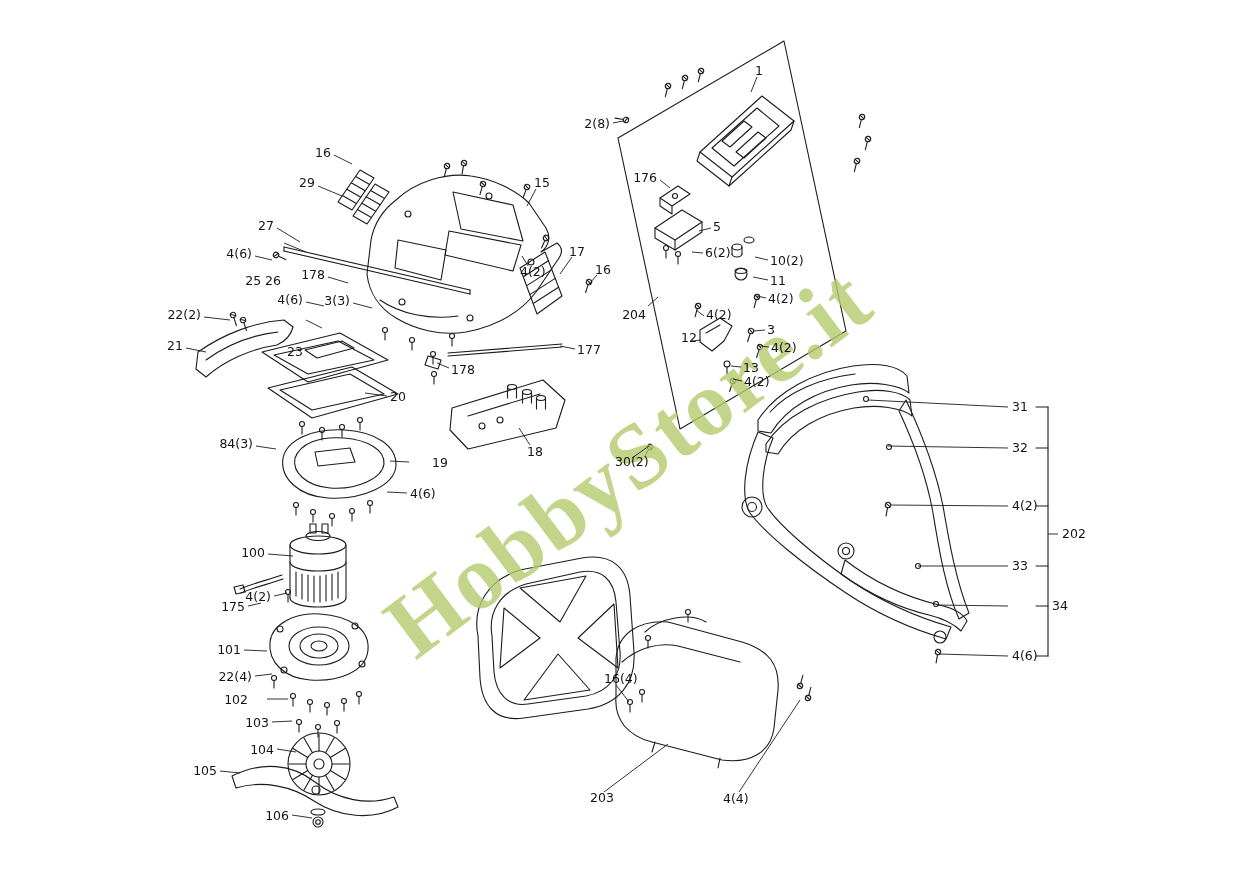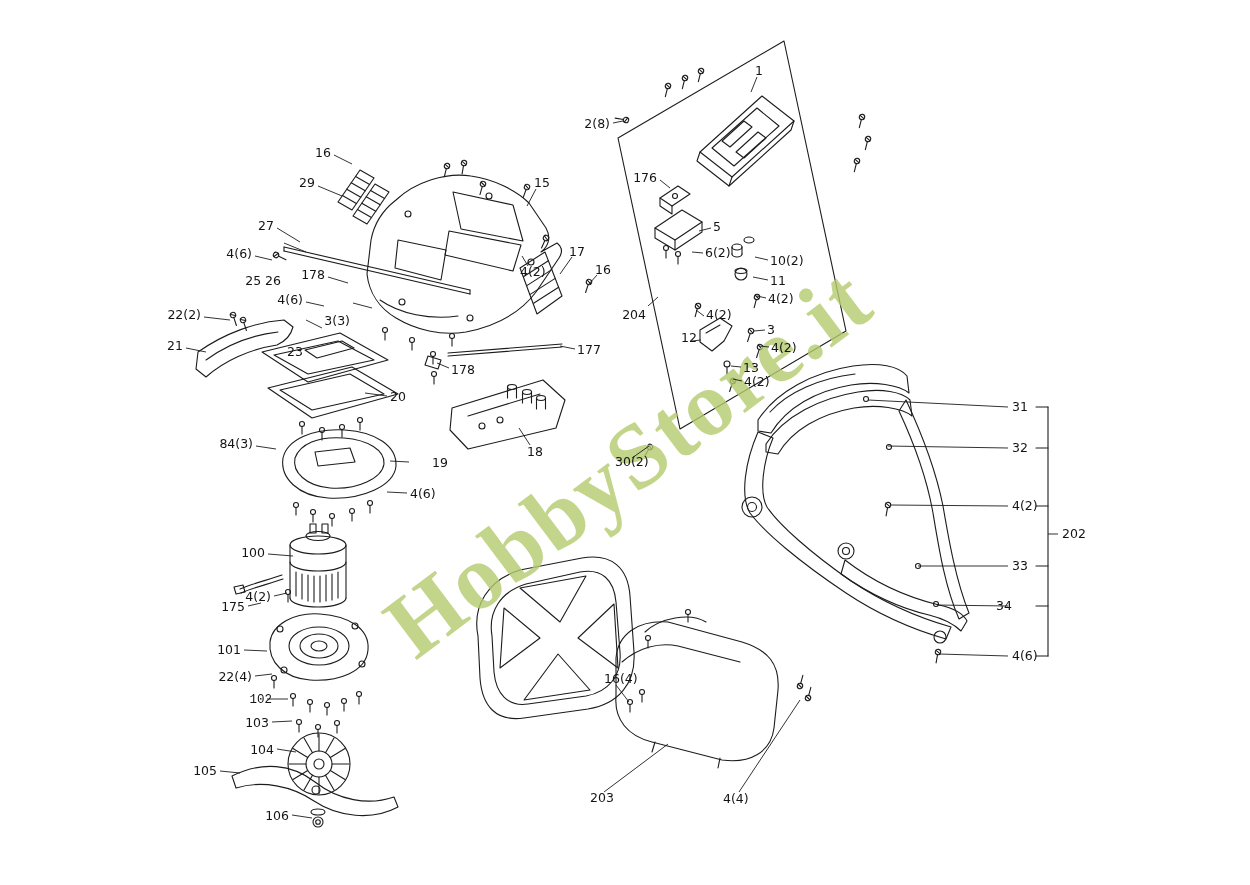--- a/index.html
+++ b/index.html
@@ -389,41 +389,41 @@
     </svg>
 
   <div class="labels">
       <div class="part-label" style="left: 331px; top: 153px; transform: translate(-100%, -50%);">16</div>
       <div class="part-label" style="left: 315px; top: 183px; transform: translate(-100%, -50%);">29</div>
       <div class="part-label" style="left: 274px; top: 226px; transform: translate(-100%, -50%);">27</div>
       <div class="part-label" style="left: 281px; top: 240px; transform: translate(-100%, -50%); margin-top: 41px;">25 26</div>
       <div class="part-label" style="left: 252px; top: 254px; transform: translate(-100%, -50%);">4(6)</div>
       <div class="part-label" style="left: 325px; top: 275px; transform: translate(-100%, -50%);">178</div>
       <div class="part-label" style="left: 303px; top: 300px; transform: translate(-100%, -50%);">4(6)</div>
-      <div class="part-label" style="left: 350px; top: 301px; transform: translate(-100%, -50%); margin-top: 20px;">3(3)</div>
+      <div class="part-label" style="left: 350px; top: 301px; transform: translate(-100%, -50%);">3(3)</div>
       <div class="part-label" style="left: 201px; top: 315px; transform: translate(-100%, -50%);">22(2)</div>
       <div class="part-label" style="left: 303px; top: 312px; transform: translate(-100%, -50%); margin-top: 40px;">23</div>
       <div class="part-label" style="left: 183px; top: 346px; transform: translate(-100%, -50%);">21</div>
       <div class="part-label" style="left: 534px; top: 183px; transform: translate(0px, -50%);">15</div>
       <div class="part-label" style="left: 520px; top: 272px; transform: translate(0px, -50%);">4(2)</div>
       <div class="part-label" style="left: 569px; top: 252px; transform: translate(0px, -50%);">17</div>
       <div class="part-label" style="left: 595px; top: 270px; transform: translate(0px, -50%);">16</div>
       <div class="part-label" style="left: 577px; top: 350px; transform: translate(0px, -50%);">177</div>
       <div class="part-label" style="left: 451px; top: 370px; transform: translate(0px, -50%);">178</div>
       <div class="part-label" style="left: 390px; top: 397px; transform: translate(0px, -50%);">20</div>
       <div class="part-label" style="left: 527px; top: 452px; transform: translate(0px, -50%);">18</div>
       <div class="part-label" style="left: 253px; top: 444px; transform: translate(-100%, -50%);">84(3)</div>
       <div class="part-label" style="left: 412px; top: 463px; transform: translate(0px, -50%); margin-left: 20px;">19</div>
       <div class="part-label" style="left: 410px; top: 494px; transform: translate(0px, -50%);">4(6)</div>
       <div class="part-label" style="left: 265px; top: 553px; transform: translate(-100%, -50%);">100</div>
       <div class="part-label" style="left: 271px; top: 597px; transform: translate(-100%, -50%);">4(2)</div>
       <div class="part-label" style="left: 245px; top: 607px; transform: translate(-100%, -50%);">175</div>
       <div class="part-label" style="left: 241px; top: 650px; transform: translate(-100%, -50%);">101</div>
       <div class="part-label" style="left: 252px; top: 677px; transform: translate(-100%, -50%);">22(4)</div>
-      <div class="part-label" style="left: 272px; top: 700px; transform: translate(-100%, -50%); font-family: Liberation Mono, monospace;">102</div>
+      <div class="part-label" style="left: 248px; top: 700px; transform: translate(-100%, -50%);">102</div>
       <div class="part-label" style="left: 269px; top: 723px; transform: translate(-100%, -50%);">103</div>
       <div class="part-label" style="left: 274px; top: 750px; transform: translate(-100%, -50%);">104</div>
       <div class="part-label" style="left: 217px; top: 771px; transform: translate(-100%, -50%);">105</div>
       <div class="part-label" style="left: 289px; top: 816px; transform: translate(-100%, -50%);">106</div>
       <div class="part-label" style="left: 610px; top: 124px; transform: translate(-100%, -50%);">2(8)</div>
       <div class="part-label" style="left: 657px; top: 178px; transform: translate(-100%, -50%);">176</div>
       <div class="part-label" style="left: 755px; top: 71px; transform: translate(0px, -50%);">1</div>
       <div class="part-label" style="left: 713px; top: 227px; transform: translate(0px, -50%);">5</div>
       <div class="part-label" style="left: 705px; top: 253px; transform: translate(0px, -50%);">6(2)</div>
       <div class="part-label" style="left: 770px; top: 261px; transform: translate(0px, -50%);">10(2)</div>
@@ -435,20 +435,20 @@
       <div class="part-label" style="left: 771px; top: 348px; transform: translate(0px, -50%);">4(2)</div>
       <div class="part-label" style="left: 743px; top: 368px; transform: translate(0px, -50%);">13</div>
       <div class="part-label" style="left: 744px; top: 382px; transform: translate(0px, -50%);">4(2)</div>
       <div class="part-label" style="left: 646px; top: 315px; transform: translate(-100%, -50%); text-align: center;">204</div>
       <div class="part-label" style="left: 615px; top: 462px; transform: translate(0px, -50%);">30(2)</div>
       <div class="part-label" style="left: 1012px; top: 407px; transform: translate(0px, -50%);">31</div>
       <div class="part-label" style="left: 1012px; top: 448px; transform: translate(0px, -50%);">32</div>
       <div class="part-label" style="left: 1012px; top: 506px; transform: translate(0px, -50%);">4(2)</div>
       <div class="part-label" style="left: 1062px; top: 534px; transform: translate(0px, -50%);">202</div>
       <div class="part-label" style="left: 1012px; top: 566px; transform: translate(0px, -50%);">33</div>
-      <div class="part-label" style="left: 996px; top: 606px; transform: translate(0px, -50%);">34</div>
+      <div class="part-label" style="left: 1052px; top: 606px; transform: translate(0px, -50%);">34</div>
       <div class="part-label" style="left: 1012px; top: 656px; transform: translate(0px, -50%);">4(6)</div>
       <div class="part-label" style="left: 604px; top: 679px; transform: translate(0px, -50%);">16(4)</div>
       <div class="part-label" style="left: 590px; top: 798px; transform: translate(0px, -50%);">203</div>
       <div class="part-label" style="left: 723px; top: 799px; transform: translate(0px, -50%);">4(4)</div>
     </div>
 
 </div>
 
 </body></html>

